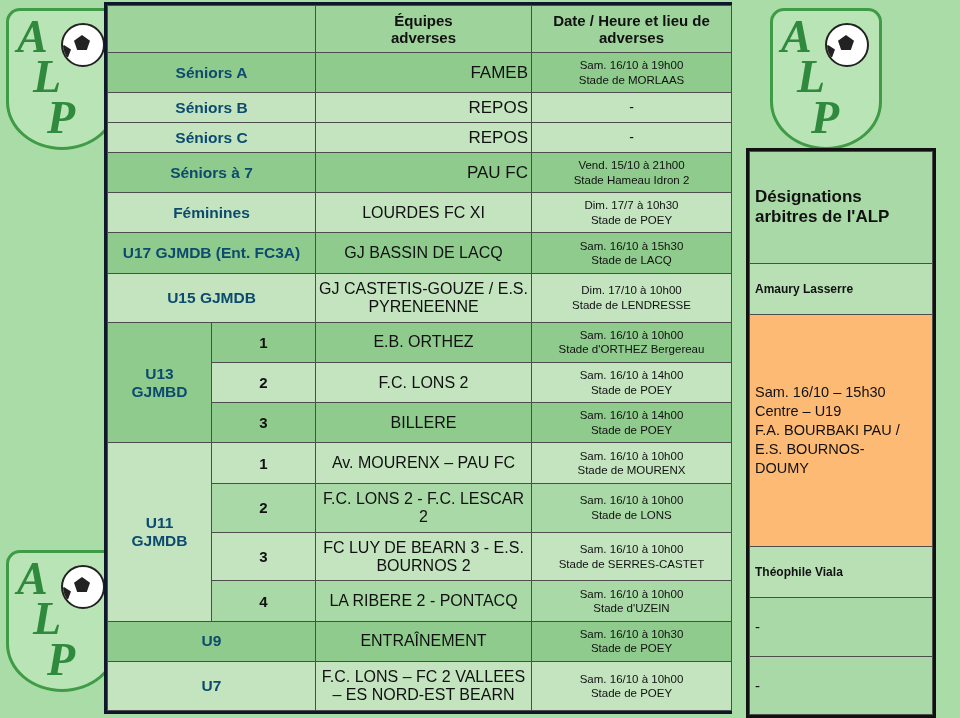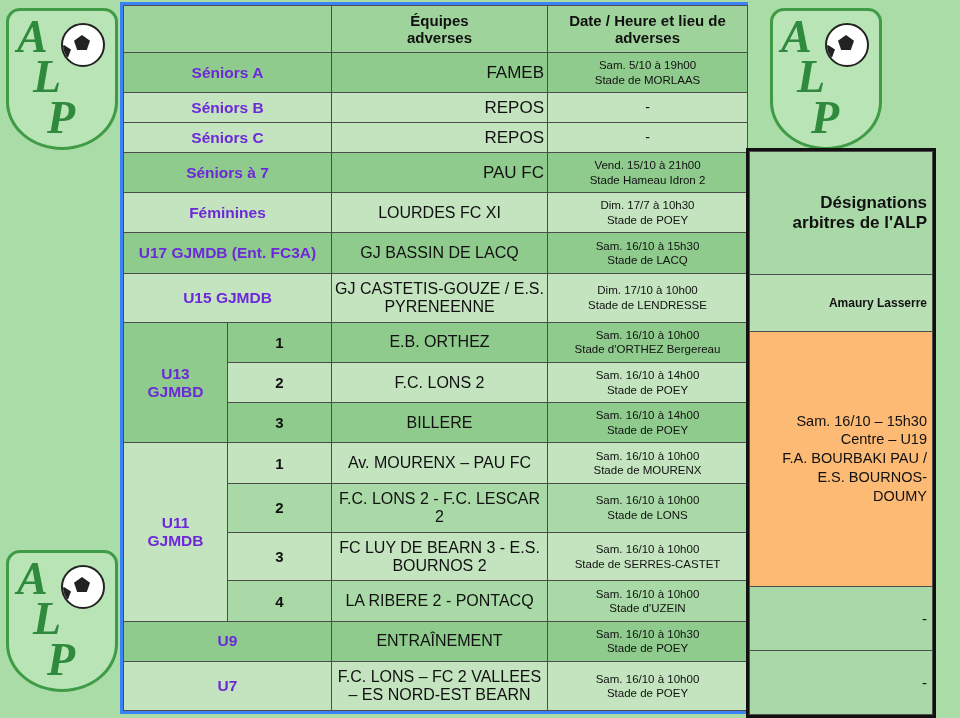--- a/index.html
+++ b/index.html
@@ -73,25 +73,25 @@
     position: absolute;
     left: -6px; top: 20px;
     width: 14px; height: 12px;
     background: #222;
     clip-path: polygon(50% 0%, 100% 38%, 80% 100%, 20% 100%, 0% 38%);
   }
 
   
   #main-table-wrap {
     position: absolute;
-    left: 120px;
+    left: 104px;
     top: 2px;
     width: 628px;
     height: 712px;
-    border: 3px solid #3b82f6;
+    border: 3px solid #0f172a;
     box-sizing: border-box;
     background: #9ed39b;
   }
   table.sched {
     border-collapse: collapse;
     width: 100%;
     height: 100%;
     table-layout: fixed;
   }
   table.sched td, table.sched th {
@@ -111,21 +111,21 @@
     font-size: 15px;
     font-weight: bold;
     color: #111;
     line-height: 1.15;
   }
   .hdr.blank { background: #9ed39b; }
 
   .cat {
     font-size: 15.5px;
     font-weight: bold;
-    color: #6d28d9;
+    color: #0c4a6e;
   }
   .opp {
     font-size: 16px;
     color: #111;
   }
   .opp.big { font-size: 17px; text-align: right; }
   .date {
     font-size: 11.5px;
     color: #111;
     line-height: 1.25;
@@ -154,21 +154,21 @@
     background: #a9d9a6;
   }
   table.ref {
     border-collapse: collapse;
     width: 100%;
     height: 100%;
     table-layout: fixed;
   }
   table.ref td {
     border: 1px solid #4d4d4d;
-    text-align: right;
+    text-align: left;
     vertical-align: middle;
     padding: 4px 5px;
     box-sizing: border-box;
     color: #111;
   }
   .ref-title {
     font-size: 17px;
     font-weight: bold;
     line-height: 1.2;
     background: #a9d9a6;
@@ -243,21 +243,21 @@
         <td class="hdr">
           <span>Date / Heure et lieu de</span><br>
           <span>adverses</span>
         </td>
       </tr>
 
       <tr class="row-dark">
         <td class="cat" colspan="2">Séniors A</td>
         <td class="opp big">FAMEB</td>
         <td class="date">
-          <span>Sam. 5/10 à 19h00</span><br>
+          <span>Sam. 16/10 à 19h00</span><br>
           <span>Stade de MORLAAS</span>
         </td>
       </tr>
 
       <tr class="row-light">
         <td class="cat" colspan="2">Séniors B</td>
         <td class="opp big">REPOS</td>
         <td class="date dash">-</td>
       </tr>
 
@@ -405,20 +405,23 @@
       <tr>
         <td class="ref-detail">
           <span>Sam. 16/10 – 15h30</span><br>
           <span>Centre – U19</span><br>
           <span>F.A. BOURBAKI PAU /</span><br>
           <span>E.S. BOURNOS-</span><br>
           <span>DOUMY</span>
         </td>
       </tr>
       <tr>
+        <td class="ref-name">Théophile Viala</td>
+      </tr>
+      <tr>
         <td class="ref-empty">-</td>
       </tr>
       <tr>
         <td class="ref-empty">-</td>
       </tr>
     </tbody>
   </table>
 </div>
 
 </body></html>

